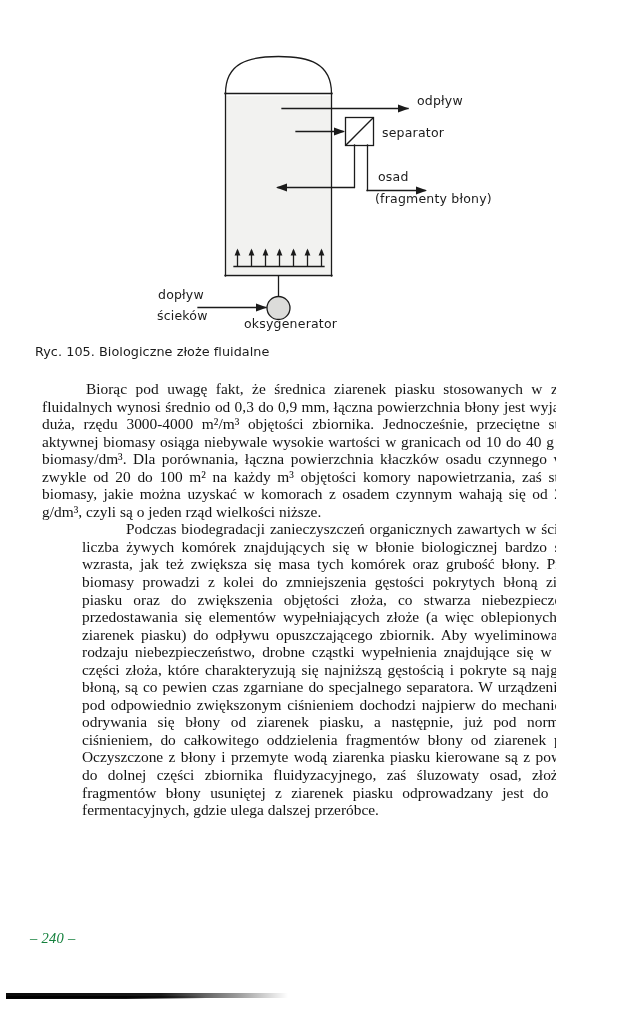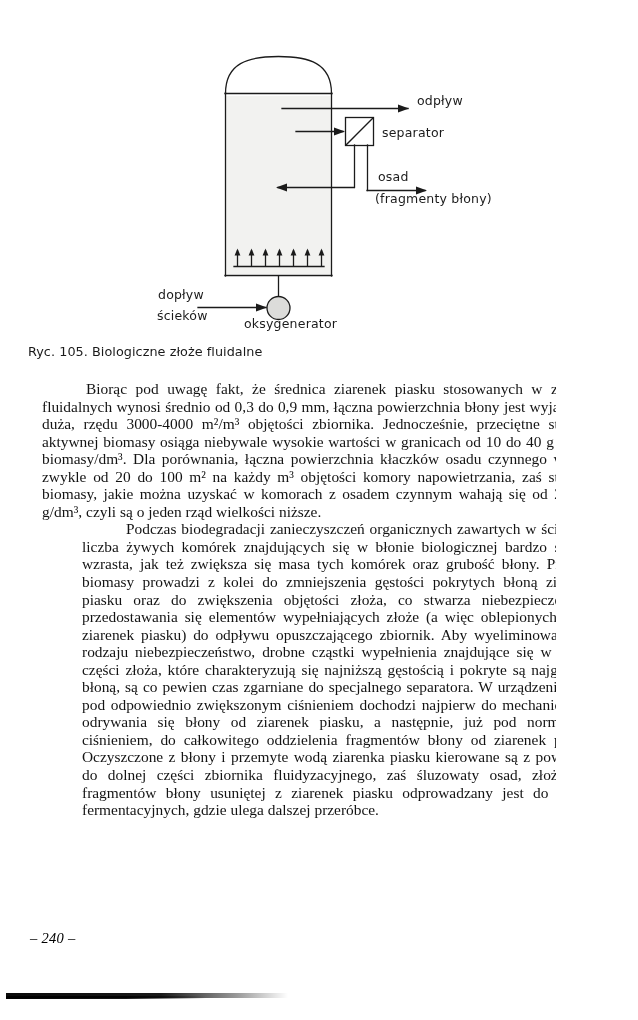--- a/index.html
+++ b/index.html
@@ -81,21 +81,21 @@
   .fig-label {
     font-family: "DejaVu Sans", sans-serif;
     font-size: 12.5px;
     fill: #1b1b1b;
     letter-spacing: 0.2px;
   }
 
   
   .caption {
     position: absolute;
-    left: 28px;
+    left: 35px;
     top: 344px;
     font-family: "DejaVu Sans", sans-serif;
     font-size: 12.8px;
     color: #1a1a1a;
     letter-spacing: 0.05px;
     white-space: nowrap;
   }
 
   
   #body-text {
@@ -118,21 +118,21 @@
   .para + .para { margin-top: 0; margin-left: 40px; }
 
   
   .folio {
     position: absolute;
     left: 30px;
     top: 930px;
     font-family: "Liberation Serif", serif;
     font-style: italic;
     font-size: 14.5px;
-    color: #000000;
+    color: #15803d;
     letter-spacing: 0.3px;
   }
 </style>
 </head>
 <body>
 
 <div id="page">
 
   <div id="figure">
     <svg width="600" height="340" viewBox="0 0 600 340" xmlns="http://www.w3.org/2000/svg">

